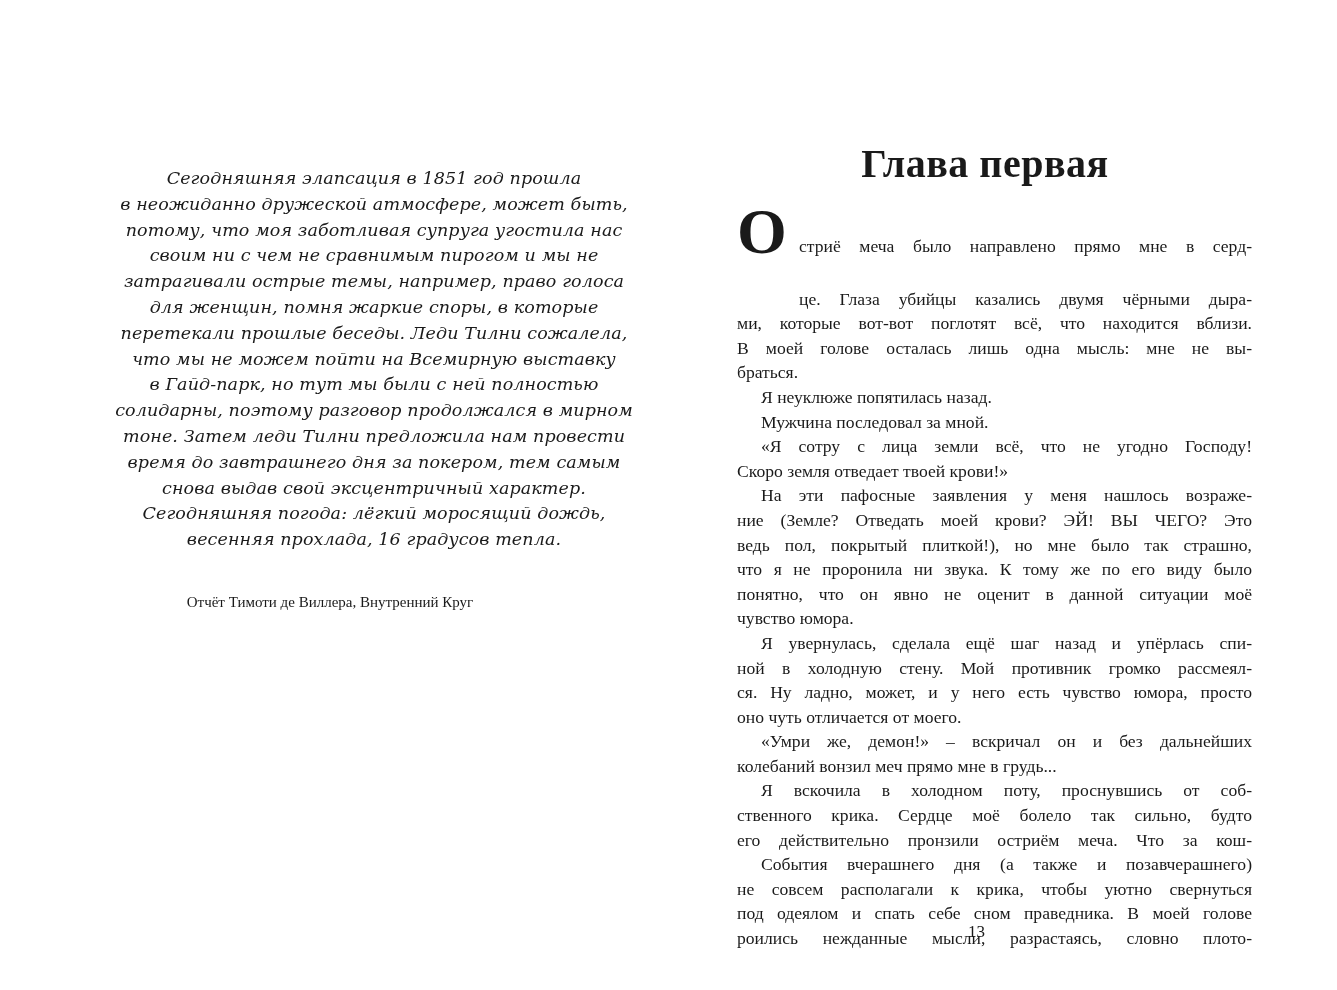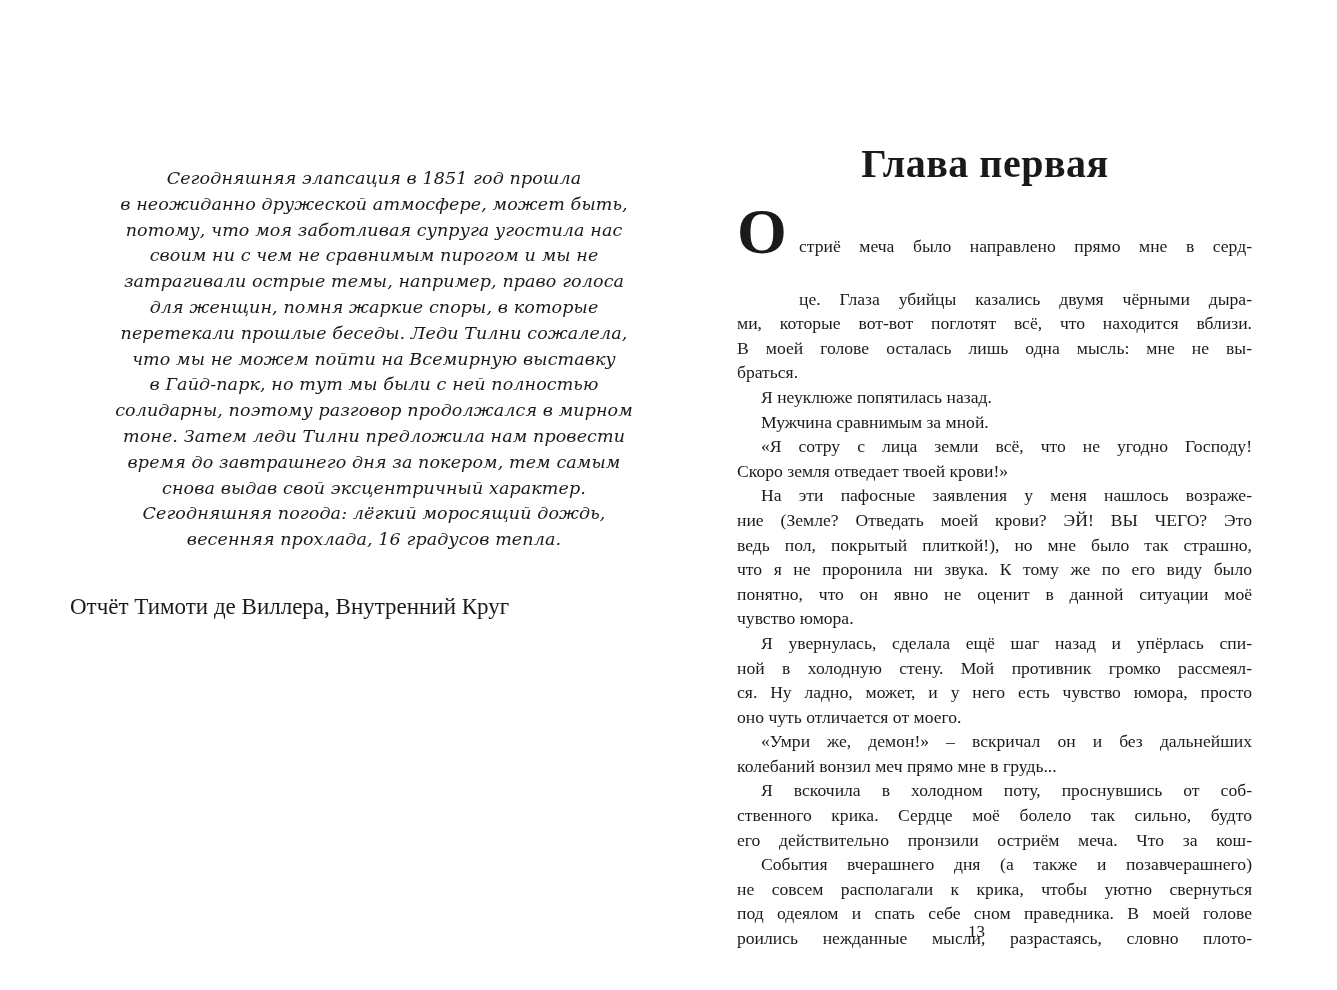--- a/index.html
+++ b/index.html
@@ -14,22 +14,22 @@
   .epigraph {
     position: absolute; left: 70px; top: 166px; width: 520px;
     font-family: "DejaVu Serif", serif; font-style: italic;
     font-size: 17.5px; line-height: 25.8px; text-align: center;
     letter-spacing: 0.1px;
     margin-left: 44px;
   }
   .epigraph .line { display: block; white-space: nowrap; }
   .attribution {
     position: absolute; left: 70px; top: 594px; width: 520px;
-    text-align: left;
-    font-family: "Liberation Serif", serif; font-size: 23px;
+    text-align: center;
+    font-family: "Liberation Serif", serif; font-size: 15px;
   }
 
   .chapter-title {
     position: absolute; left: 52px; top: 140px; width: 530px;
     text-align: center;
     font-family: "Liberation Serif", serif; font-size: 40px; font-weight: bold;
     letter-spacing: 0.5px;
   }
   .body-text {
     position: absolute; left: 69px; top: 206px; width: 515px;
@@ -76,21 +76,21 @@
 <div class="page page-right">
   <div class="chapter-title">Глава первая</div>
   <div class="body-text" id="body-text">
     <span class="dropcap">О</span>
   <span class="line dropcap-line">стриё меча было направлено прямо мне в серд-</span>
       <span class="line dropcap-line">це. Глаза убийцы казались двумя чёрными дыра-</span>
       <span class="line">ми, которые вот-вот поглотят всё, что находится вблизи.</span>
       <span class="line">В моей голове осталась лишь одна мысль: мне не вы-</span>
       <span class="line last">браться.</span>
       <span class="line indent last">Я неуклюже попятилась назад.</span>
-      <span class="line indent last">Мужчина сравнимым за мной.</span>
+      <span class="line indent last">Мужчина последовал за мной.</span>
       <span class="line indent">«Я сотру с лица земли всё, что не угодно Господу!</span>
       <span class="line last">Скоро земля отведает твоей крови!»</span>
       <span class="line indent">На эти пафосные заявления у меня нашлось возраже-</span>
       <span class="line">ние (Земле? Отведать моей крови? ЭЙ! ВЫ ЧЕГО? Это</span>
       <span class="line">ведь пол, покрытый плиткой!), но мне было так страшно,</span>
       <span class="line">что я не проронила ни звука. К тому же по его виду было</span>
       <span class="line">понятно, что он явно не оценит в данной ситуации моё</span>
       <span class="line last">чувство юмора.</span>
       <span class="line indent">Я увернулась, сделала ещё шаг назад и упёрлась спи-</span>
       <span class="line">ной в холодную стену. Мой противник громко рассмеял-</span>

